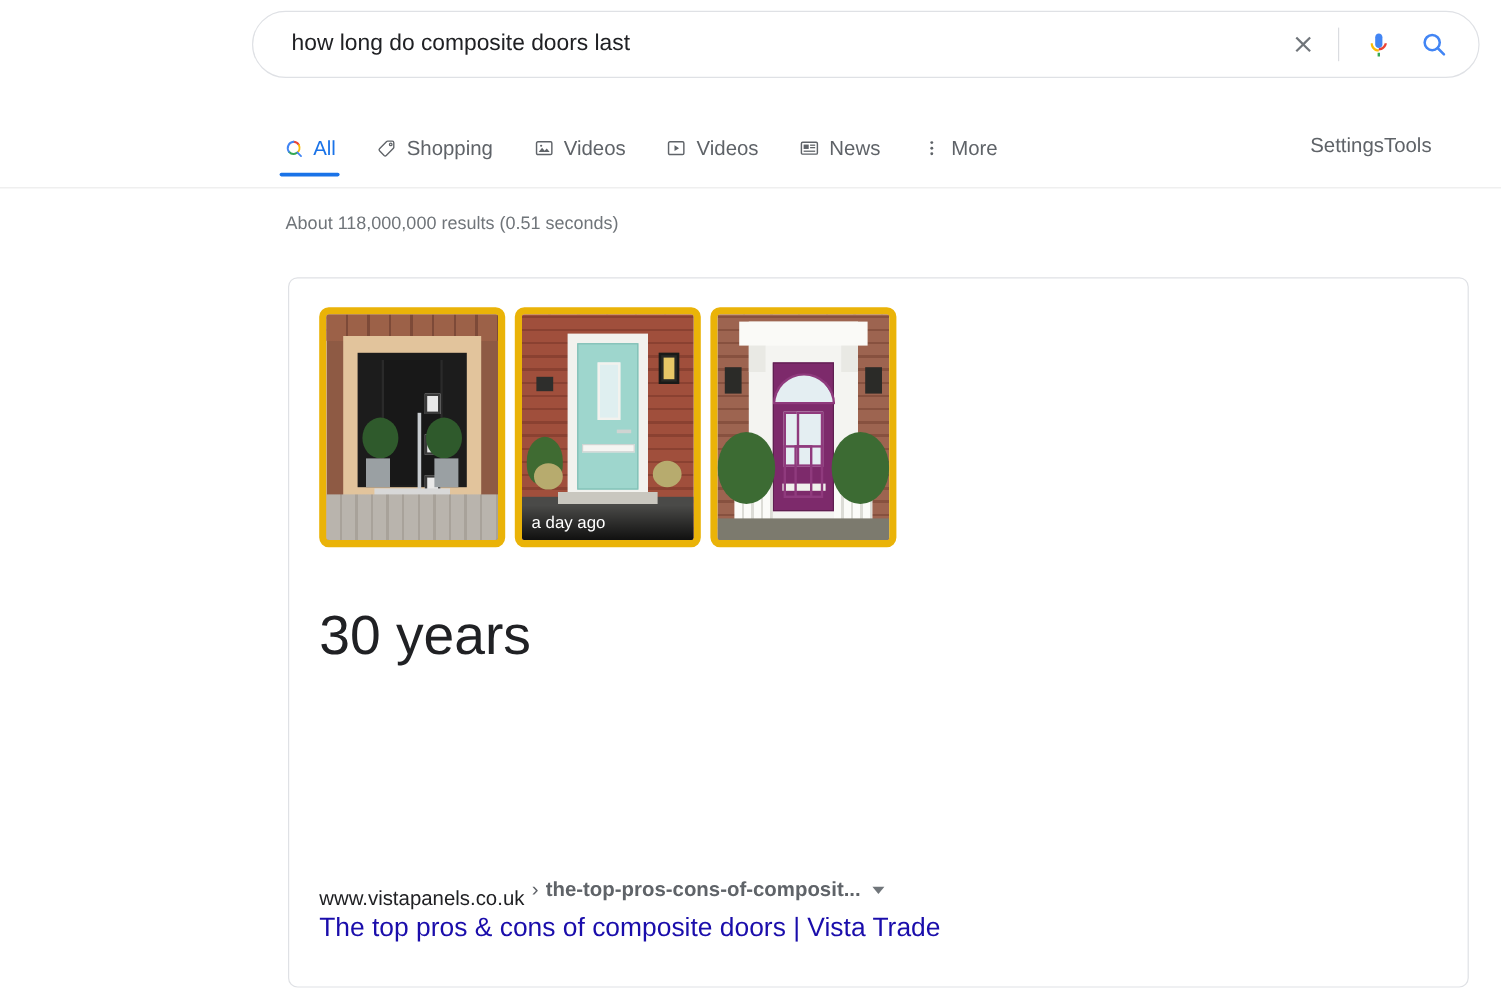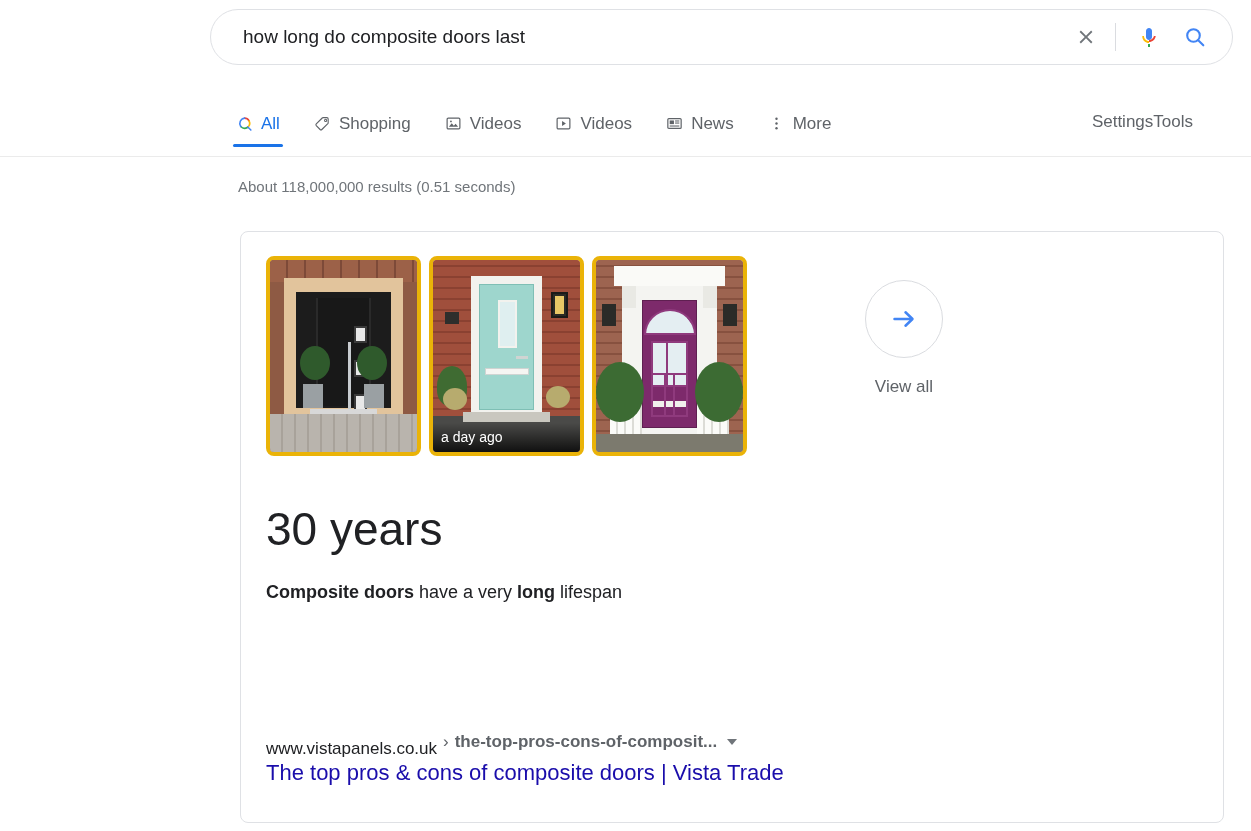--- a/index.html
+++ b/index.html
@@ -92,21 +92,21 @@
     width: 984px; height: 592px;
     border: 1px solid #dfe1e5; border-radius: 8px;
     background: #fff;
   }
 
   .thumbs { position: absolute; left: 25px; top: 24px; display: flex; gap: 8px; }
   .thumb {
     width: 155px; height: 200px;
     border-radius: 8px; overflow: hidden;
     position: relative; cursor: pointer;
-    border: 4px solid #eab308;
+    border: 6px solid #eab308;
   }
   .thumb-mid { width: 155px; }
   .thumb-badge {
     position: absolute; left: 0; right: 0; bottom: 0;
     padding: 6px 8px 7px 8px;
     color: #fff; font-size: 14px;
     background: linear-gradient(to top, rgba(0,0,0,0.78), rgba(0,0,0,0.0));
   }
 
   .viewall {
@@ -412,33 +412,23 @@
         </div>
         <div class="s3-fenceL"></div>
         <div class="s3-fenceR"></div>
         <div class="s3-hedgeL"></div>
         <div class="s3-hedgeR"></div>
         <div class="s3-ground"></div>
       </div>
     </div>
   </div>
 
-  <div class="viewall">
-    <div class="viewall-circle">
-      <svg width="30" height="30" viewBox="0 0 24 24">
-        <line x1="4.4" y1="12" x2="18.2" y2="12" stroke="#4285f4" stroke-width="2" stroke-linecap="round"></line>
-        <polyline points="13.2,6.6 18.8,12 13.2,17.4" fill="none" stroke="#4285f4" stroke-width="2" stroke-linecap="round" stroke-linejoin="round"></polyline>
-      </svg>
-    </div>
-    <div class="viewall-label">View all</div>
-  </div>
 
   <div class="answer">30 years</div>
 
-  <div class="subhead"><b>Composite doors</b><span> have a very </span><b>long</b><span> lifespan</span></div>
 
 
   <div class="url-row">
     <span class="url-domain">www.vistapanels.co.uk</span>
     <span class="url-sep">›</span>
     <span class="url-path">the-top-pros-cons-of-composit...</span>
     <span class="caret"></span>
   </div>
 
   <div class="result-title">The top pros &amp; cons of composite doors | Vista Trade</div>

